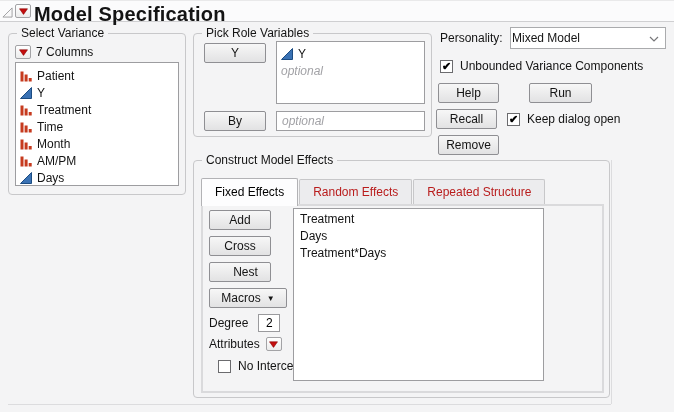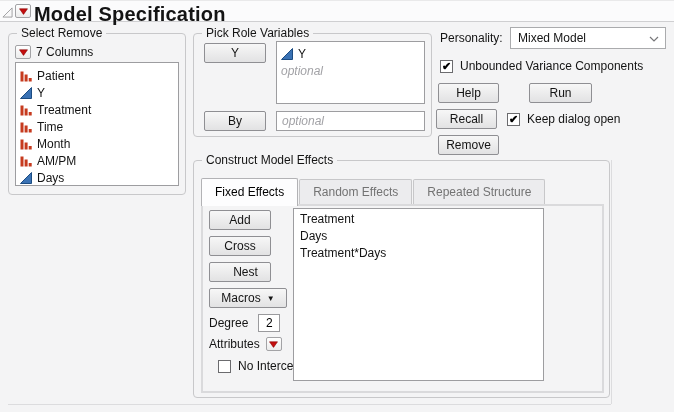--- a/index.html
+++ b/index.html
@@ -52,41 +52,41 @@
   #y-button  { position:absolute; left:10px; top:9px;  width:62px; }
   #y-box     { position:absolute; left:82px; top:7px;  width:149px; height:63px; padding-top:3px; }
   #by-button { position:absolute; left:10px; top:77px; width:62px; }
   #by-box    { position:absolute; left:82px; top:77px; width:149px; height:20px; display:flex; align-items:center; padding-left:5px; }
   .optional { color:#a2a2a6; font-style:italic; }
   
   #personality-label { position:absolute; left:440px; top:31px; }
   .combo {
     position:absolute; left:510px; top:27px; width:156px; height:22px;
     background:#ffffff; border:1px solid #aaabad; box-sizing:border-box;
-    display:flex; align-items:center; padding-left:7px;
+    display:flex; align-items:center; padding-left:1px;
   }
   .combo .chev { position:absolute; right:6px; top:8px; }
   .check-row { position:absolute; display:flex; align-items:center; gap:7px; white-space:nowrap; }
   #row-unbounded { left:440px; top:59px; }
   #row-keepopen  { left:507px; top:112px; }
   .checkbox {
     width:13px; height:13px; box-sizing:border-box; background:#ffffff;
     border:1px solid #6b6b6e; display:inline-flex; align-items:center; justify-content:center;
     font-size:11px; font-weight:bold; line-height:1; color:#000;
   }
   #btn-help   { position:absolute; left:438px; top:83px;  width:61px; }
   #btn-run    { position:absolute; left:529px; top:83px;  width:63px; }
   #btn-recall { position:absolute; left:436px; top:109px; width:61px; }
   #btn-remove { position:absolute; left:438px; top:135px; width:61px; }
   
   #effects-tabs { position:absolute; left:7px; top:15px; height:28px; display:flex; align-items:flex-end; z-index:2; }
   .tab {
     padding:0 13px; height:24px; line-height:24px;
     background:#ececee; border:1px solid #c7c7c9; border-bottom:none;
-    border-radius:2px 2px 0 0; color:#737373; margin-right:1px; white-space:nowrap;
+    border-radius:2px 2px 0 0; color:#b91c1c; margin-right:1px; white-space:nowrap;
   }
   .tab.active {
     background:#fdfdfe; color:#000; height:27px; line-height:27px;
     border-color:#b2b2b5; margin-bottom:-2px; position:relative; z-index:3;
   }
   #effects-panel {
     position:absolute; left:7px; top:43px; width:399px; height:185px;
     border:2px solid #dadadc; background:#f4f4f5; z-index:1;
   }
   .ebtn { position:absolute; left:6px; width:62px; }
@@ -119,21 +119,21 @@
         <path d="M0.5 0.8 L8.5 0.8 L4.5 6.4 Z" fill="#c40d0d" stroke="#8a0404" stroke-width="0.6"></path>
       </svg>
     </span>
     <span class="title">Model Specification</span>
   </div>
 
   <div class="frame-bottom"></div>
   <div class="frame-right"></div>
 
   <div class="group" id="grp-select">
-    <span class="group-label">Select Remove</span>
+    <span class="group-label">Select Variance</span>
     <div id="col-count-row">
       <span class="rtri-btn">
         <svg width="9" height="7" viewBox="0 0 9 7">
           <path d="M0.5 0.8 L8.5 0.8 L4.5 6.4 Z" fill="#c40d0d" stroke="#8a0404" stroke-width="0.6"></path>
         </svg>
       </span>
       <span>7 Columns</span>
     </div>
     <div class="listbox" id="select-columns-list">
         <div class="list-item">

